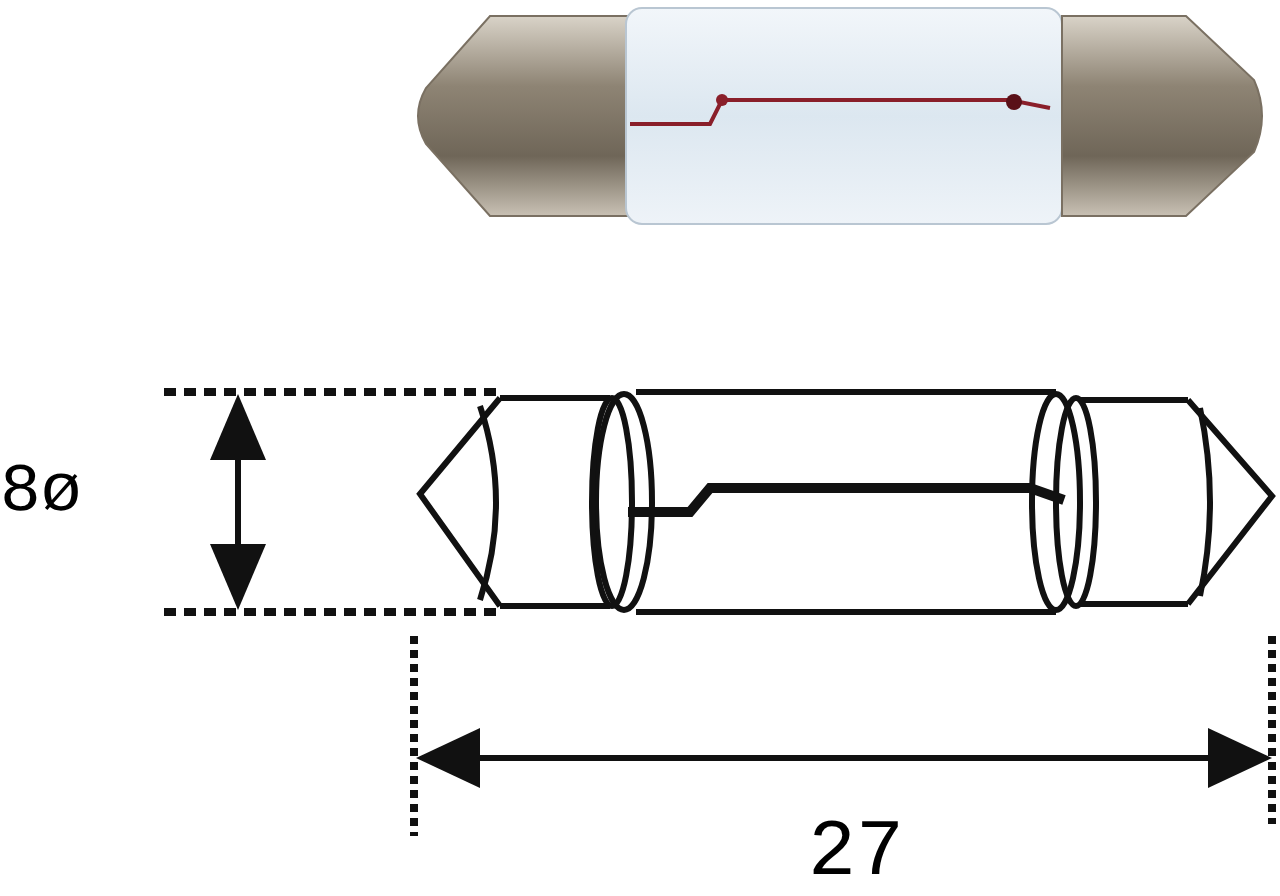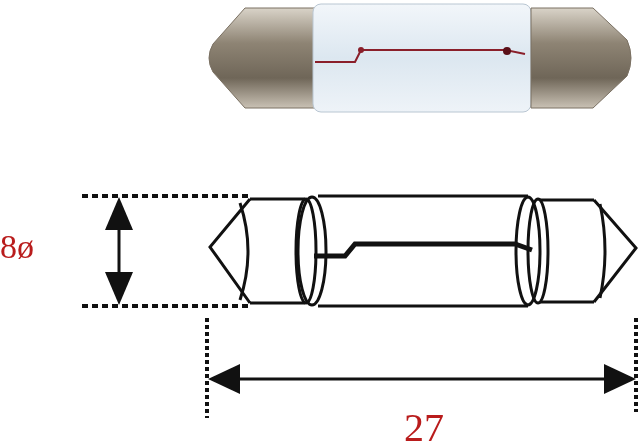--- a/index.html
+++ b/index.html
@@ -1,20 +1,20 @@
 <!DOCTYPE html>
 <html><head>
 <meta charset="utf-8">
 <style>
   html, body { margin:0; padding:0; background:#ffffff; }
   body { width:640px; height:448px; position:relative; overflow:hidden; font-family:"Liberation Sans", sans-serif; }
   .abs { position:absolute; }
   #photo { left:195px; top:0; width:450px; height:120px; }
   #drawing { left:0; top:0; width:640px; height:448px; }
-  .lbl { position:absolute; color:#b91c1c; font-family:Liberation Serif, serif; }
+  .lbl { position:absolute; color:#000000; font-family:Liberation Mono, monospace; }
   #dia-label { left:0; top:227px; font-size:34px; line-height:40px; }
   #len-label { left:404px; top:406px; font-size:40px; line-height:44px; }
 </style>
 </head>
 <body>
 
 <svg id="photo" class="abs" viewBox="0 0 450 120">
   <defs>
     <linearGradient id="metal" x1="0" y1="0" x2="0" y2="1">
       <stop offset="0" stop-color="#d9d3c8"></stop>

